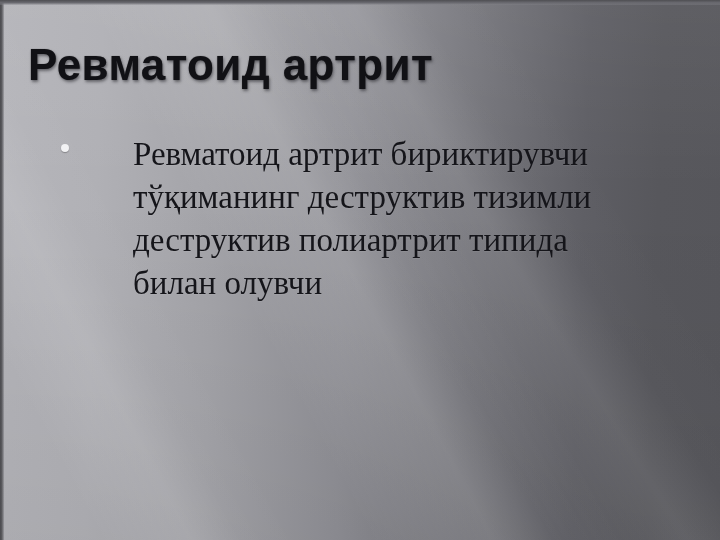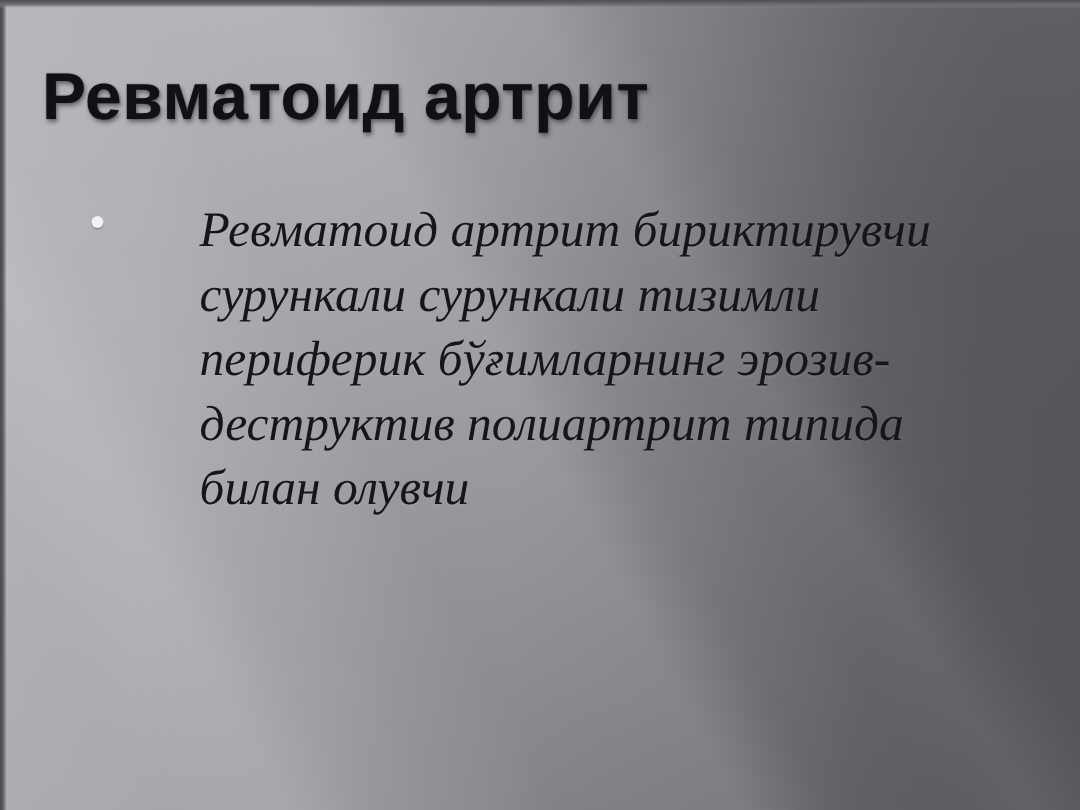--- a/index.html
+++ b/index.html
@@ -90,21 +90,20 @@
     white-space: nowrap;
     margin-left: 28px;
   }
 
   #body-block {
     position: absolute;
     left: 133px;
     top: 133px;
     width: 540px;
     z-index: 4;
-    font-style: italic;
   }
   .body-line {
     font-family: "Liberation Serif", "DejaVu Serif", serif;
     font-size: 33px;
     line-height: 43px;
     color: #15151a;
     white-space: pre;
     text-shadow: 0 1px 1px rgba(255,255,255,0.07);
   }
 
@@ -124,19 +123,18 @@
 <body>
 
 <div id="slide">
 
   <div id="title">Ревматоид артрит</div>
 
   <span id="bullet"></span>
 
   <div id="body-block">
     <div class="body-line">Ревматоид артрит бириктирувчи</div>
-    <div class="body-line">сурункали сурункали тизимли</div>
-    <div class="body-line">периферик бўғимларнинг эрозив-</div>
+    <div class="body-line">тўқиманинг деструктив тизимли</div>
     <div class="body-line">деструктив полиартрит типида</div>
     <div class="body-line">билан олувчи</div>
   </div>
 
 </div>
 
 </body></html>

